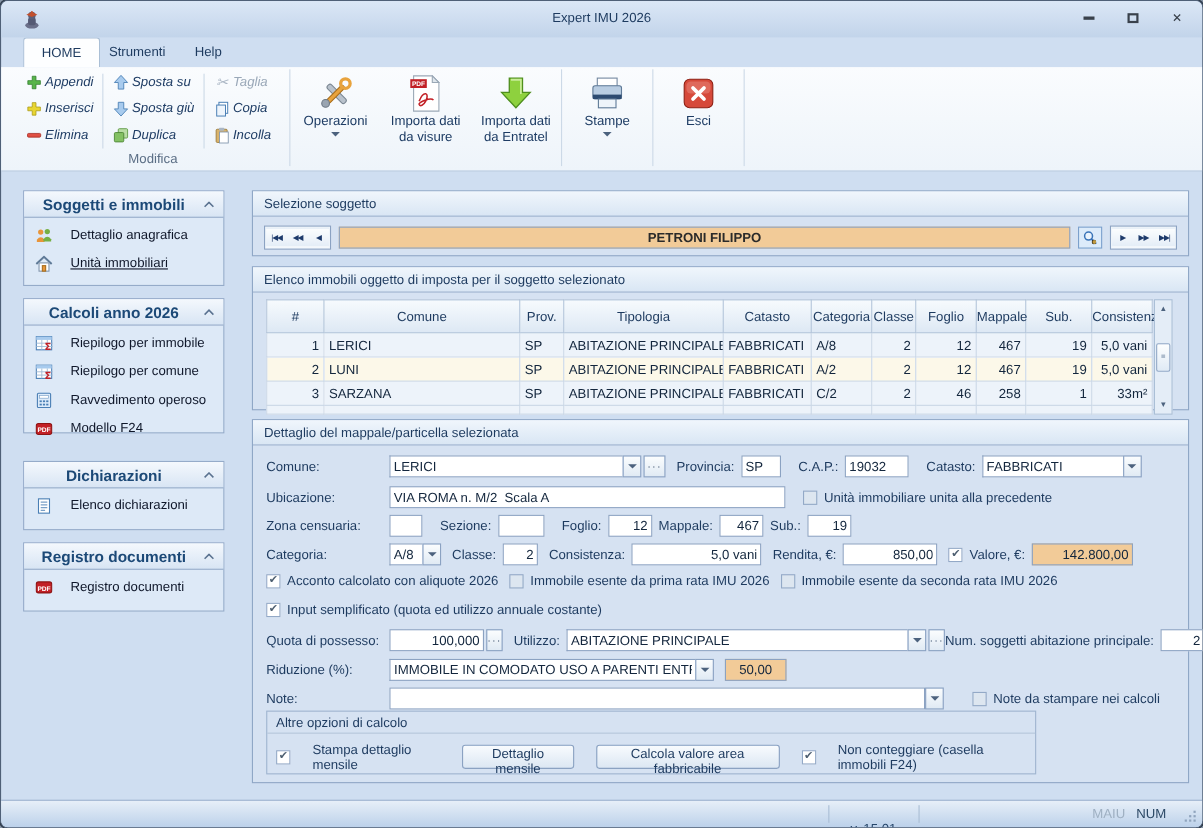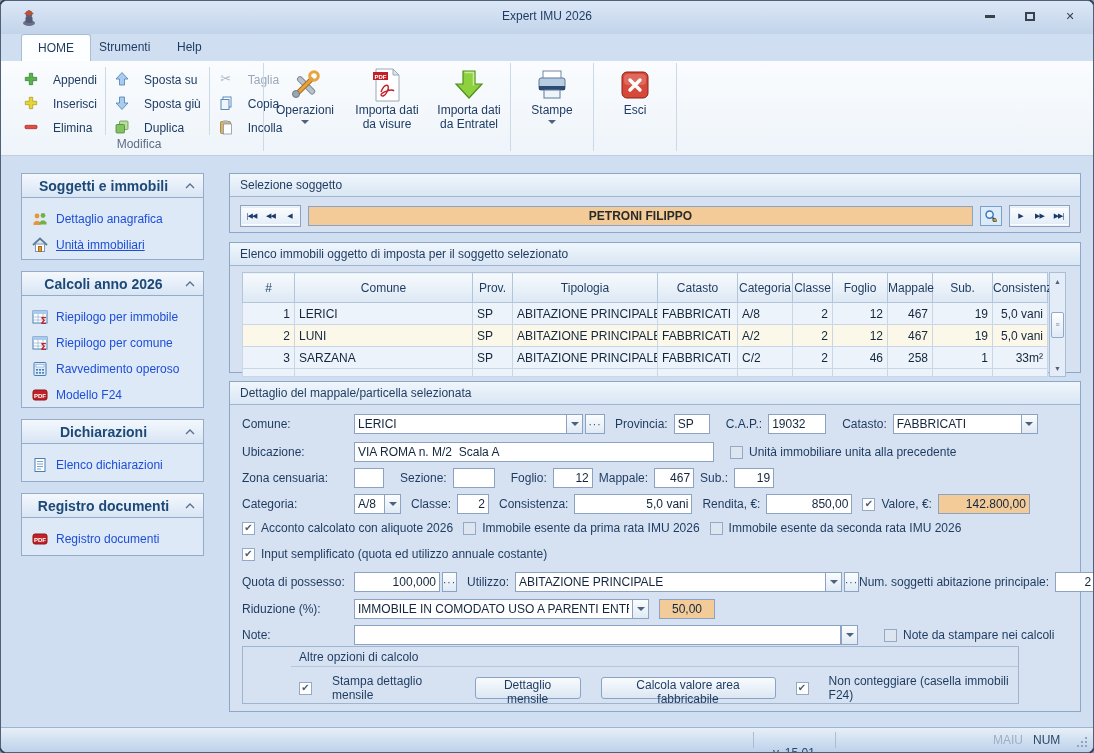--- a/index.html
+++ b/index.html
@@ -24,43 +24,43 @@
   .tabstrip { position:absolute; left:0; top:33px; right:0; height:27px; }
   .tab { position:absolute; top:0; height:27px; padding:6px 16px 0;
     font-size:12px; color:#1d3a5f; }
   .tab.active { background:#fdfeff; border:1px solid #aabfd6; border-bottom:none;
     border-radius:3px 3px 0 0; }
   
   .ribbon { position:absolute; left:0; top:60px; right:0; height:95px;
     background:linear-gradient(#fafcfe,#eef4fa); border-bottom:1px solid #bfcfe1; }
   .rb-cols { position:absolute; left:14px; top:4px; display:flex; height:72px; }
   .rb-col { display:flex; flex-direction:column; justify-content:space-between; padding:2px 8px; }
-  .rb-small { display:flex; align-items:flex-end; gap:14px; font-size:12px; color:#1e3c64;
-    height:20px; white-space:nowrap; }
+  .rb-small { display:flex; align-items:flex-start; gap:2px; font-size:12px; color:#1e3c64;
+    height:20px; white-space:nowrap;font-style:italic; }
   .rb-small.disabled { color:#9aa8b8; }
   .rb-sep { width:1px; background:#ccd9e7; margin:2px 0; }
   .rb-sep.tall { height:88px; margin:0; }
   .rb-big-row { position:absolute; left:262px; top:2px; display:flex; height:90px; }
   .rb-big { width:82px; display:flex; flex-direction:column; align-items:center;
     padding-top:4px; font-size:12px; color:#1e3c64; text-align:center; line-height:14px; }
   .rb-big .ric { height:36px; display:flex; align-items:center; justify-content:center; }
   .caret-dn { width:0; height:0; border-left:4px solid transparent; border-right:4px solid transparent;
     border-top:4px solid #4c627e; margin-top:3px; }
   .rb-group-label { position:absolute; left:14px; top:76px; width:248px; text-align:center;
     font-size:12px; color:#5b6e85; }
   
   .side-group { position:absolute; left:20px; width:183px; background:#dde9f7;
     border:1px solid #95abc9; }
   .side-head { height:24px; background:linear-gradient(#f4f8fd,#d8e5f4);
     border-bottom:1px solid #95abc9; display:flex; align-items:center; }
   .side-head span.t { flex:1; text-align:center; font-size:14px; font-weight:bold; color:#1c4977; }
   .side-caret { margin-right:8px; }
   .side-items { padding:8px 0 6px 10px; }
-  .side-item { display:flex; align-items:center; gap:8px; height:26px;
-    font-size:12px; color:#1d4ed8; white-space:nowrap; }
+  .side-item { display:flex; align-items:flex-start; gap:16px; height:26px;
+    font-size:12px; color:#0f172a; white-space:nowrap; }
   .side-item .lab.active { text-decoration:underline; }
   .ic16 { width:16px; height:16px; flex:0 0 16px; }
   
   .panel { position:absolute; left:228px; width:852px; background:#d6e2f2;
     border:1px solid #8fa7c6; }
   .panel-head { height:23px; background:linear-gradient(#f0f6fc,#d9e6f4);
     border-bottom:1px solid #9fb4cf; display:flex; align-items:center;
     padding-left:10px; font-size:12px; color:#1d3a5f; }
   
   .subj-row { display:flex; align-items:center; margin:8px 10px 0 10px; gap:7px; }
@@ -110,22 +110,22 @@
     display:flex; align-items:center; justify-content:center; font-size:10px; color:#2c4361;
     letter-spacing:1px; margin-left:2px; }
   .cb { width:13px; height:13px; border:1px solid #93a9c7; background:#dde6f0;
     display:inline-flex; align-items:center; justify-content:center; flex:0 0 13px; }
   .cb.on { background:#fff; }
   .cb.on::after { content:"✔"; font-size:10px; color:#4d5e70; line-height:1; }
   .gap6{width:6px;flex:0 0 6px;} .gap10{width:10px;flex:0 0 10px;} .gap16{width:16px;flex:0 0 16px;}
   .btn3d { height:22px; border:1px solid #8ba2c2; border-radius:3px; padding:0 10px;
     background:linear-gradient(#f8fbfe,#dce7f3); font-size:12px; color:#1d3a5f;
     font-family:inherit; }
-  .optbox { position:absolute; left:12px; top:264px; width:777px; height:58px;
-    border:1px solid #9fb4cf; background:#d6e2f2;padding-left:48px; }
+  .optbox { position:absolute; left:12px; top:264px; width:700px; height:58px;
+    border:1px solid #9fb4cf; background:#d6e2f2; }
   .optbox .oh { height:20px; border-bottom:1px solid #b5c7db; display:flex; align-items:center;
     padding-left:8px; font-size:12px; color:#1d3a5f; }
   .optbox .orow { display:flex; align-items:center; gap:20px; padding:7px 0 0 8px;
     font-size:12px; color:#1d3a5f; }
   
   .statusbar { position:absolute; left:0; right:0; bottom:0; height:25px;
     background:linear-gradient(#e7eff8,#bcd1ea); border-top:1px solid #9fb4cf;
     font-size:12px; color:#27476b; }
   .sb-sep { position:absolute; top:4px; bottom:4px; width:1px; background:#a9bdd4; }
   .sb-ver { position:absolute; left:756px; width:74px; top:18px; text-align:center; }
@@ -320,21 +320,21 @@
         <svg class="ic16" viewBox="0 0 16 16">
           <path d="M1 8 L8 1.5 L15 8" fill="none" stroke="#5f7a97" stroke-width="1.8"></path>
           <rect x="3.5" y="7" width="9" height="7.5" fill="#fff" stroke="#8296ad"></rect>
           <rect x="6.5" y="9.5" width="3" height="5" fill="#e8953a" stroke="#a96f1d"></rect>
           </svg>
         <span class="lab active">Unità immobiliari</span>
       </div>
     </div>
   </div>
 
-  <div class="side-group" style="top:270px;height:137px">
+  <div class="side-group" style="top:270px;height:123px">
     <div class="side-head">
       <span class="t">Calcoli anno 2026</span>
       <svg class="side-caret" width="10" height="6" viewBox="0 0 10 6">
           <path d="M1 5 L5 1 L9 5" fill="none" stroke="#5a7290" stroke-width="1.4"></path>
         </svg>
     </div>
     <div class="side-items">
       <div class="side-item">
         <svg class="ic16" viewBox="0 0 16 16">
           <rect x="1" y="2" width="14" height="12" fill="#fff" stroke="#4a7fb5"></rect>

